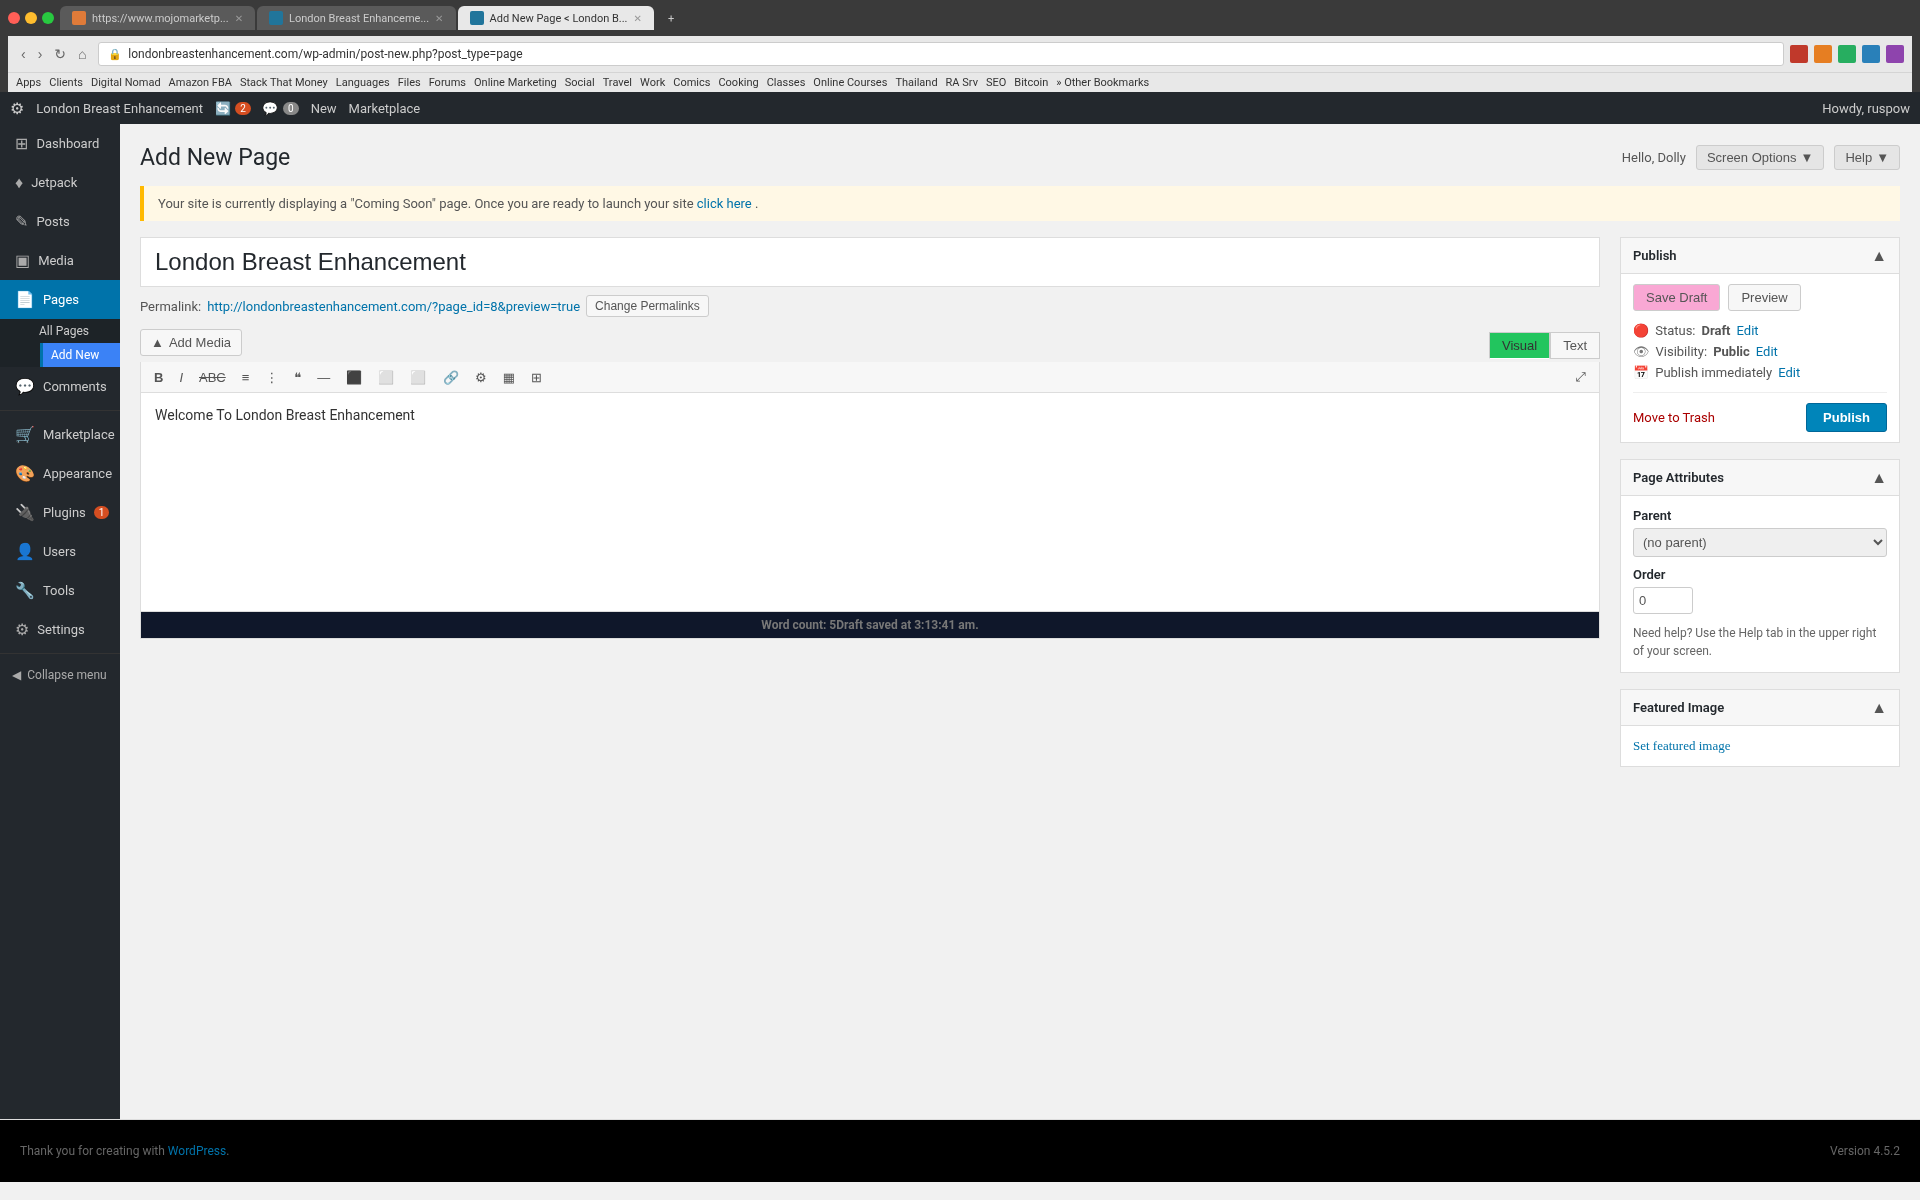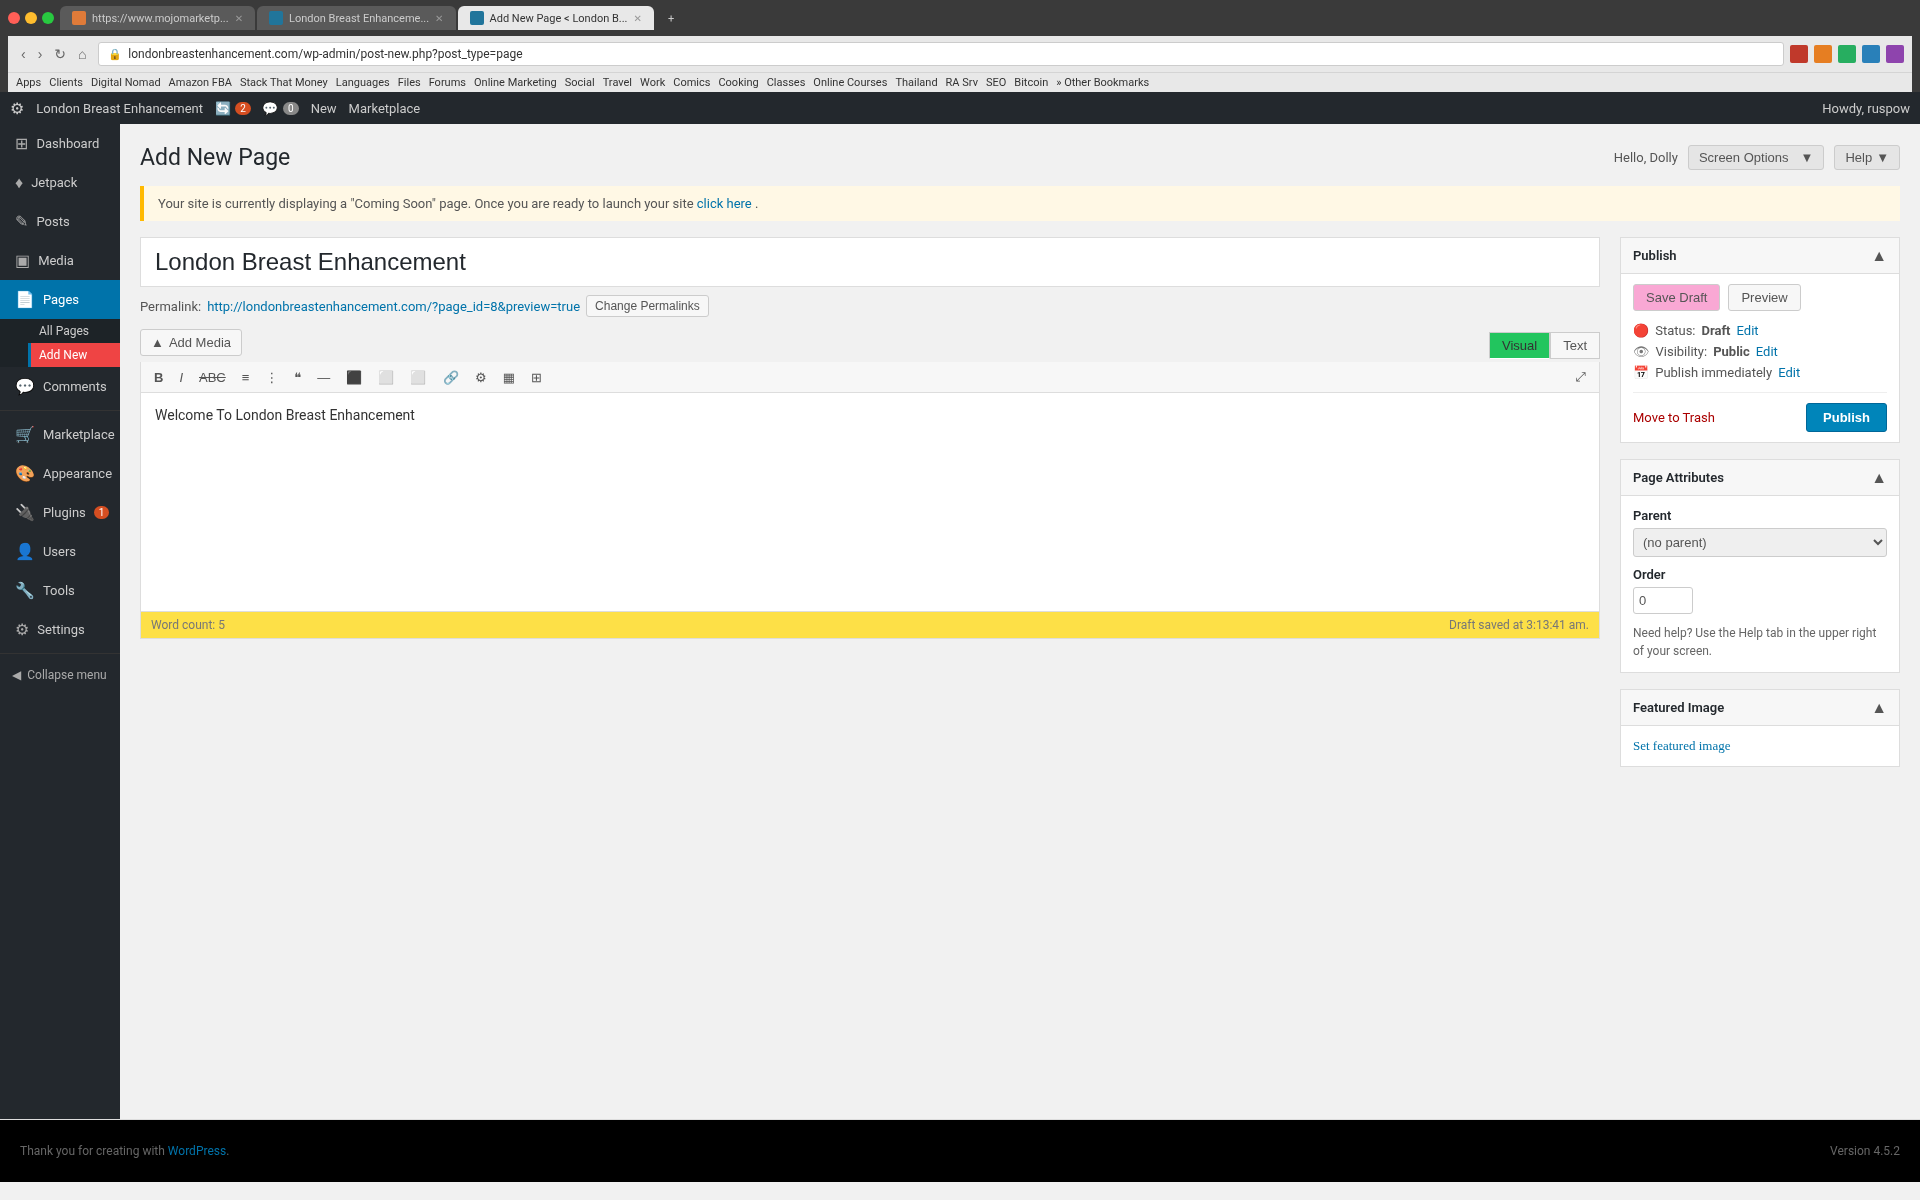--- a/index.html
+++ b/index.html
@@ -39,34 +39,34 @@
     .wp-logo { color: #ccc; font-size: 16px; }
     .admin-bar-item { color: #ccc; cursor: pointer; display: flex; align-items: center; gap: 4px; }
     .admin-bar-badge { background: #d54e21; color: white; font-size: 10px; padding: 1px 5px; border-radius: 10px; }
 
     
     .wp-main { display: flex; flex: 1; }
 
     
     .wp-sidebar { width: 120px; background: #23282d; color: #ccc; flex-shrink: 0; }
     .sidebar-item { padding: 10px 12px; cursor: pointer; display: flex; align-items: center; gap: 8px; font-size: 13px; border-left: 3px solid transparent; }
-    .sidebar-item.active { background: #ef4444; border-left-color: #0073aa; color: white; }
+    .sidebar-item.active { background: #3b82f6; border-left-color: #0073aa; color: white; margin-left: 12px; }
     .sidebar-item.active-blue { background: #0073aa; color: white; border-left-color: #0073aa; }
     .sidebar-icon { font-size: 16px; color: #aaa; }
     .sidebar-item.active .sidebar-icon, .sidebar-item.active-blue .sidebar-icon { color: white; }
     .sidebar-badge { background: #d54e21; color: white; font-size: 10px; padding: 1px 5px; border-radius: 10px; margin-left: auto; }
     .sidebar-divider { border-top: 1px solid #333; margin: 4px 0; }
     .sidebar-collapse { padding: 10px 12px; color: #aaa; cursor: pointer; font-size: 12px; display: flex; align-items: center; gap: 6px; }
 
     
     .wp-content { flex: 1; padding: 20px; background: #f1f1f1; overflow-x: hidden; }
     .content-header { display: flex; align-items: center; justify-content: space-between; margin-bottom: 15px; }
     .page-title { font-size: 23px; font-weight: 400; color: #23282d; }
     .header-actions { display: flex; align-items: center; gap: 10px; }
-    .screen-options-btn { background: #e5e5e5; border: 1px solid #ccc; padding: 4px 10px; border-radius: 3px; cursor: pointer; font-size: 13px; color: #555; display: flex; align-items: center; gap: 12px; }
+    .screen-options-btn { background: #e5e5e5; border: 1px solid #ccc; padding: 4px 10px; border-radius: 3px; cursor: pointer; font-size: 13px; color: #555; display: flex; align-items: center; gap: 4px; }
     .help-btn { background: #e5e5e5; border: 1px solid #ccc; padding: 4px 10px; border-radius: 3px; cursor: pointer; font-size: 13px; color: #555; display: flex; align-items: center; gap: 4px; }
     .hello-user { font-size: 13px; color: #555; }
 
     
     .notice { background: #fff8e5; border-left: 4px solid #ffb900; padding: 10px 14px; margin-bottom: 16px; font-size: 13px; color: #555; }
     .notice a { color: #0073aa; text-decoration: none; }
 
     
     .editor-wrapper { display: flex; gap: 20px; }
     .editor-main { flex: 1; }
@@ -84,21 +84,21 @@
     .view-tabs { display: flex; }
     .view-tab { padding: 5px 12px; border: 1px solid #ccc; background: #f7f7f7; color: #555; cursor: pointer; font-size: 13px; }
     .view-tab.active { background: #22c55e; border-bottom-color: white; color: #333; }
     .editor-toolbar-area { background: #f7f7f7; border: 1px solid #ddd; border-bottom: none; border-top: none; padding: 3px 6px; display: flex; align-items: center; gap: 2px; }
 
     
     .editor-body { border: 1px solid #ddd; background: white; min-height: 220px; padding: 14px; font-size: 14px; color: #333; }
     .editor-content { font-size: 14px; color: #333; }
 
     
-    .editor-footer { border: 1px solid #ddd; border-top: none; background: #fde047; padding: 6px 10px; display: flex; justify-content: space-between; font-size: 12px; color: #777; }
+    .editor-footer { border: 1px solid #ddd; border-top: none; background: #0f172a; padding: 6px 10px; display: flex; justify-content: center; font-size: 12px; color: #777; font-weight: bold; }
 
     
     .panel { background: white; border: 1px solid #ddd; margin-bottom: 16px; }
     .panel-header { background: #f7f7f7; border-bottom: 1px solid #ddd; padding: 8px 12px; display: flex; align-items: center; justify-content: space-between; cursor: pointer; }
     .panel-title { font-weight: 600; font-size: 13px; color: #23282d; }
     .panel-toggle { color: #555; font-size: 16px; }
     .panel-body { padding: 12px; }
 
     
     .publish-panel .panel-body { padding: 10px 12px; }

